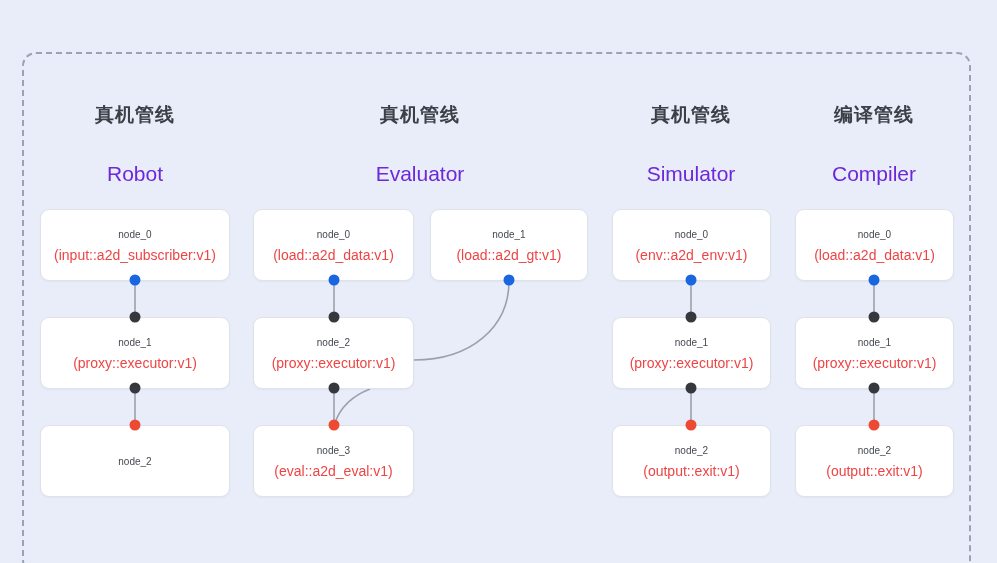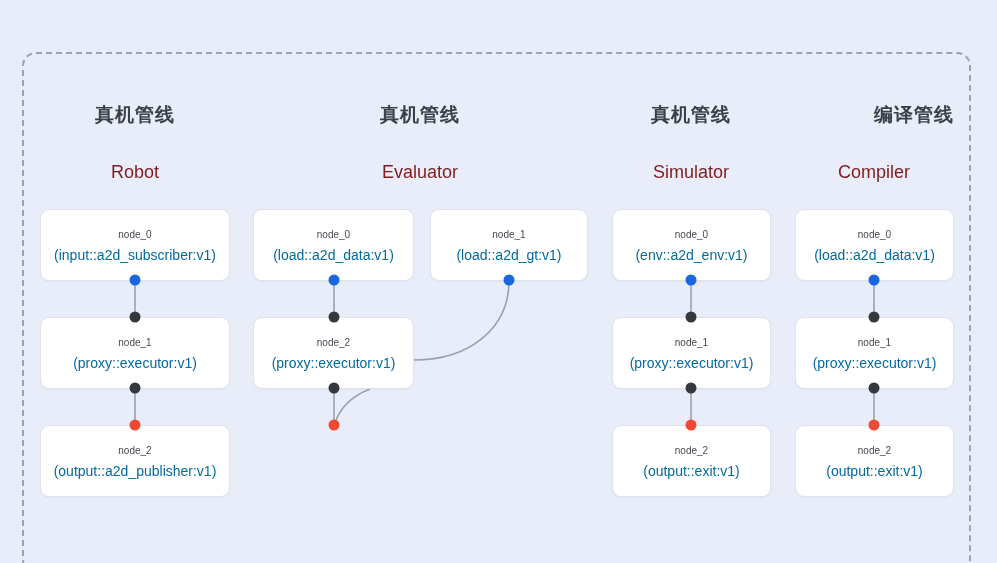--- a/index.html
+++ b/index.html
@@ -25,22 +25,22 @@
     text-align:center;
     font-size:19px;
     font-weight:bold;
     color:#3b3f46;
     letter-spacing:1px;
     white-space:nowrap;
   }
   .col-title-en{
     position:absolute;
     text-align:center;
-    font-size:18px;
-    color:#7f1d1d;
+    font-size:21px;
+    color:#6d28d9;
     white-space:nowrap;
   }
 
   .node{
     position:absolute;
     background:#ffffff;
     border:1px solid #dfe2e8;
     border-radius:9px;
     box-sizing:border-box;
     display:flex;
@@ -49,21 +49,21 @@
     justify-content:center;
     box-shadow:0 1px 2px rgba(60,70,100,0.05);
   }
   .node .n-name{
     font-size:10px;
     color:#44484f;
     line-height:21px;
   }
   .node .n-type{
     font-size:14px;
-    color:#0369a1;
+    color:#ef4444;
     line-height:21px;
   }
 
   .port{
     position:absolute;
     width:11px;height:11px;
     border-radius:50%;
     transform:translate(-50%,-50%);
   }
   .port.blue{background:#1a66e0;}
@@ -101,47 +101,50 @@
 
   <div class="col-title-cn" style="left:55px;top:64px;width:160px;">真机管线</div>
   <div class="col-title-en" style="left:55px;top:124px;width:160px;">Robot</div>
 
   <div class="col-title-cn" style="left:340px;top:64px;width:160px;">真机管线</div>
   <div class="col-title-en" style="left:340px;top:124px;width:160px;">Evaluator</div>
 
   <div class="col-title-cn" style="left:611px;top:64px;width:160px;">真机管线</div>
   <div class="col-title-en" style="left:611px;top:124px;width:160px;">Simulator</div>
 
-  <div class="col-title-cn" style="left:794px;top:64px;width:160px;text-align:right;">编译管线</div>
+  <div class="col-title-cn" style="left:794px;top:64px;width:160px;">编译管线</div>
   <div class="col-title-en" style="left:794px;top:124px;width:160px;">Compiler</div>
 
   <div class="node" style="left:40px;top:171px;width:190px;height:72px;">
     <div class="n-name">node_0</div>
     <div class="n-type">(input::a2d_subscriber:v1)</div>
   </div>
   <div class="node" style="left:40px;top:279px;width:190px;height:72px;">
     <div class="n-name">node_1</div>
     <div class="n-type">(proxy::executor:v1)</div>
   </div>
   <div class="node" style="left:40px;top:387px;width:190px;height:72px;">
     <div class="n-name">node_2</div>
-    <div class="n-type">(output::a2d_publisher:v1)</div>
   </div>
 
   <div class="node" style="left:253px;top:171px;width:161px;height:72px;">
     <div class="n-name">node_0</div>
     <div class="n-type">(load::a2d_data:v1)</div>
   </div>
   <div class="node" style="left:430px;top:171px;width:158px;height:72px;">
     <div class="n-name">node_1</div>
     <div class="n-type">(load::a2d_gt:v1)</div>
   </div>
   <div class="node" style="left:253px;top:279px;width:161px;height:72px;">
     <div class="n-name">node_2</div>
     <div class="n-type">(proxy::executor:v1)</div>
+  </div>
+  <div class="node" style="left:253px;top:387px;width:161px;height:72px;">
+    <div class="n-name">node_3</div>
+    <div class="n-type">(eval::a2d_eval:v1)</div>
   </div>
 
   <div class="node" style="left:612px;top:171px;width:159px;height:72px;">
     <div class="n-name">node_0</div>
     <div class="n-type">(env::a2d_env:v1)</div>
   </div>
   <div class="node" style="left:612px;top:279px;width:159px;height:72px;">
     <div class="n-name">node_1</div>
     <div class="n-type">(proxy::executor:v1)</div>
   </div>

